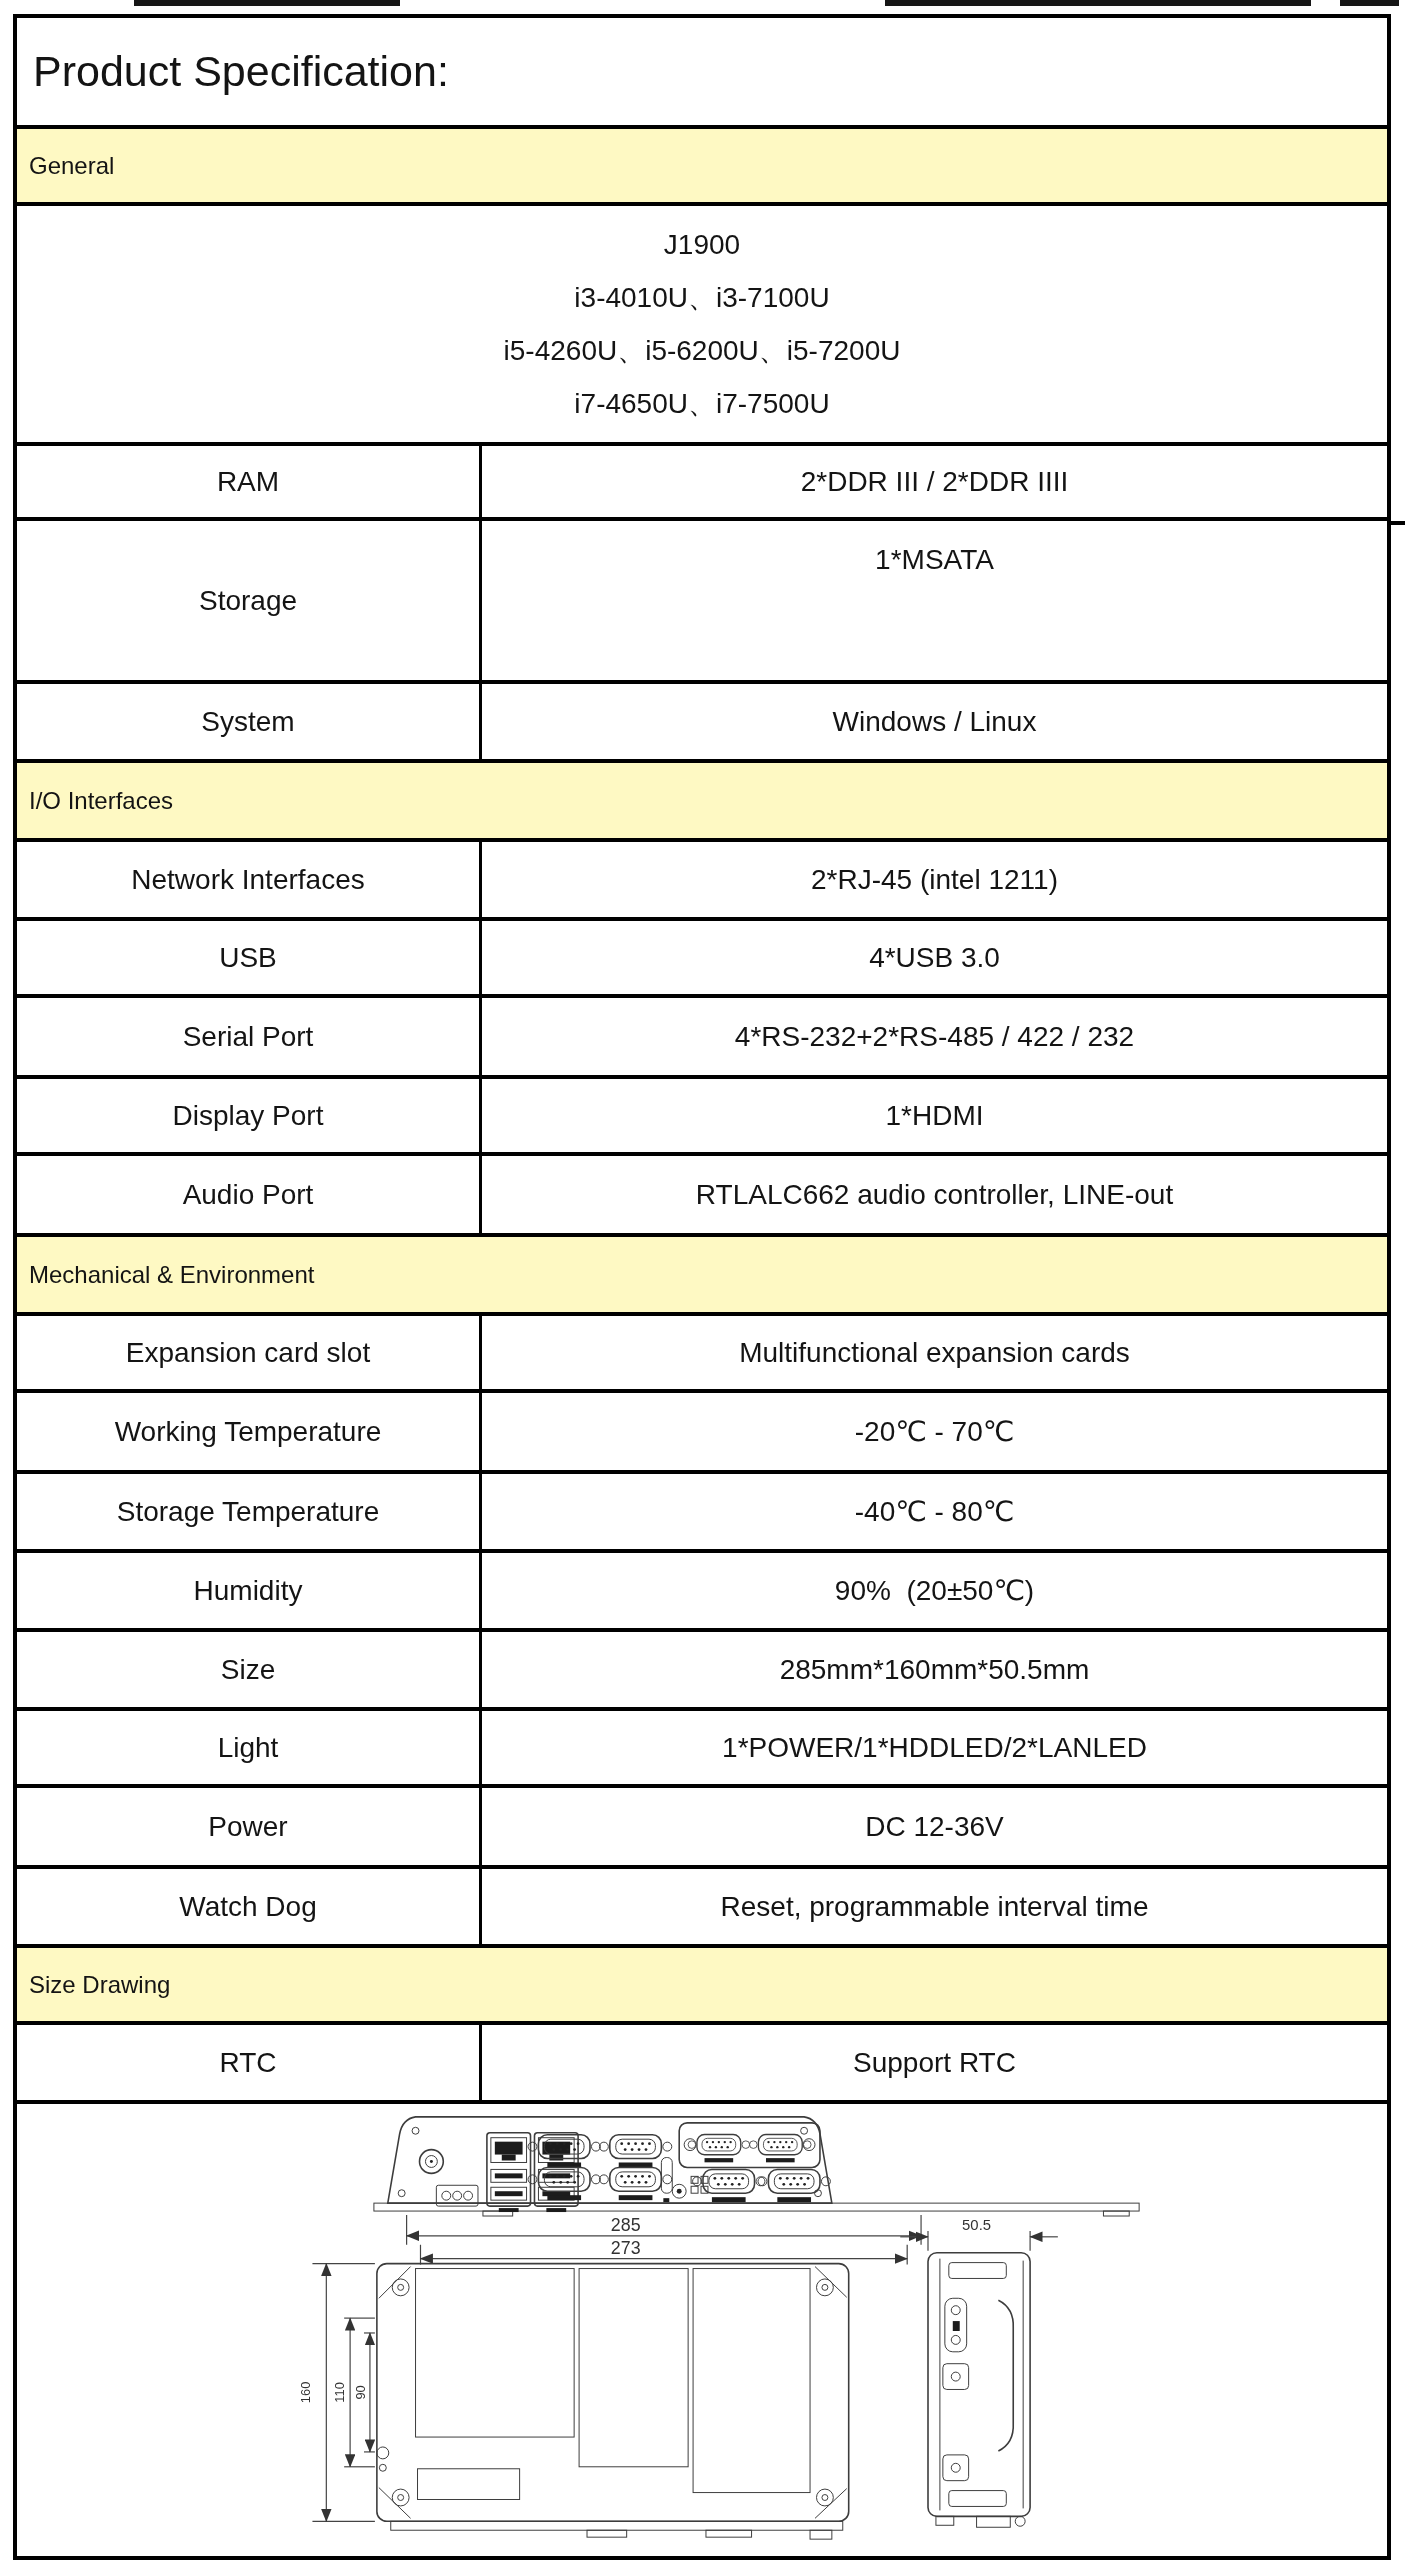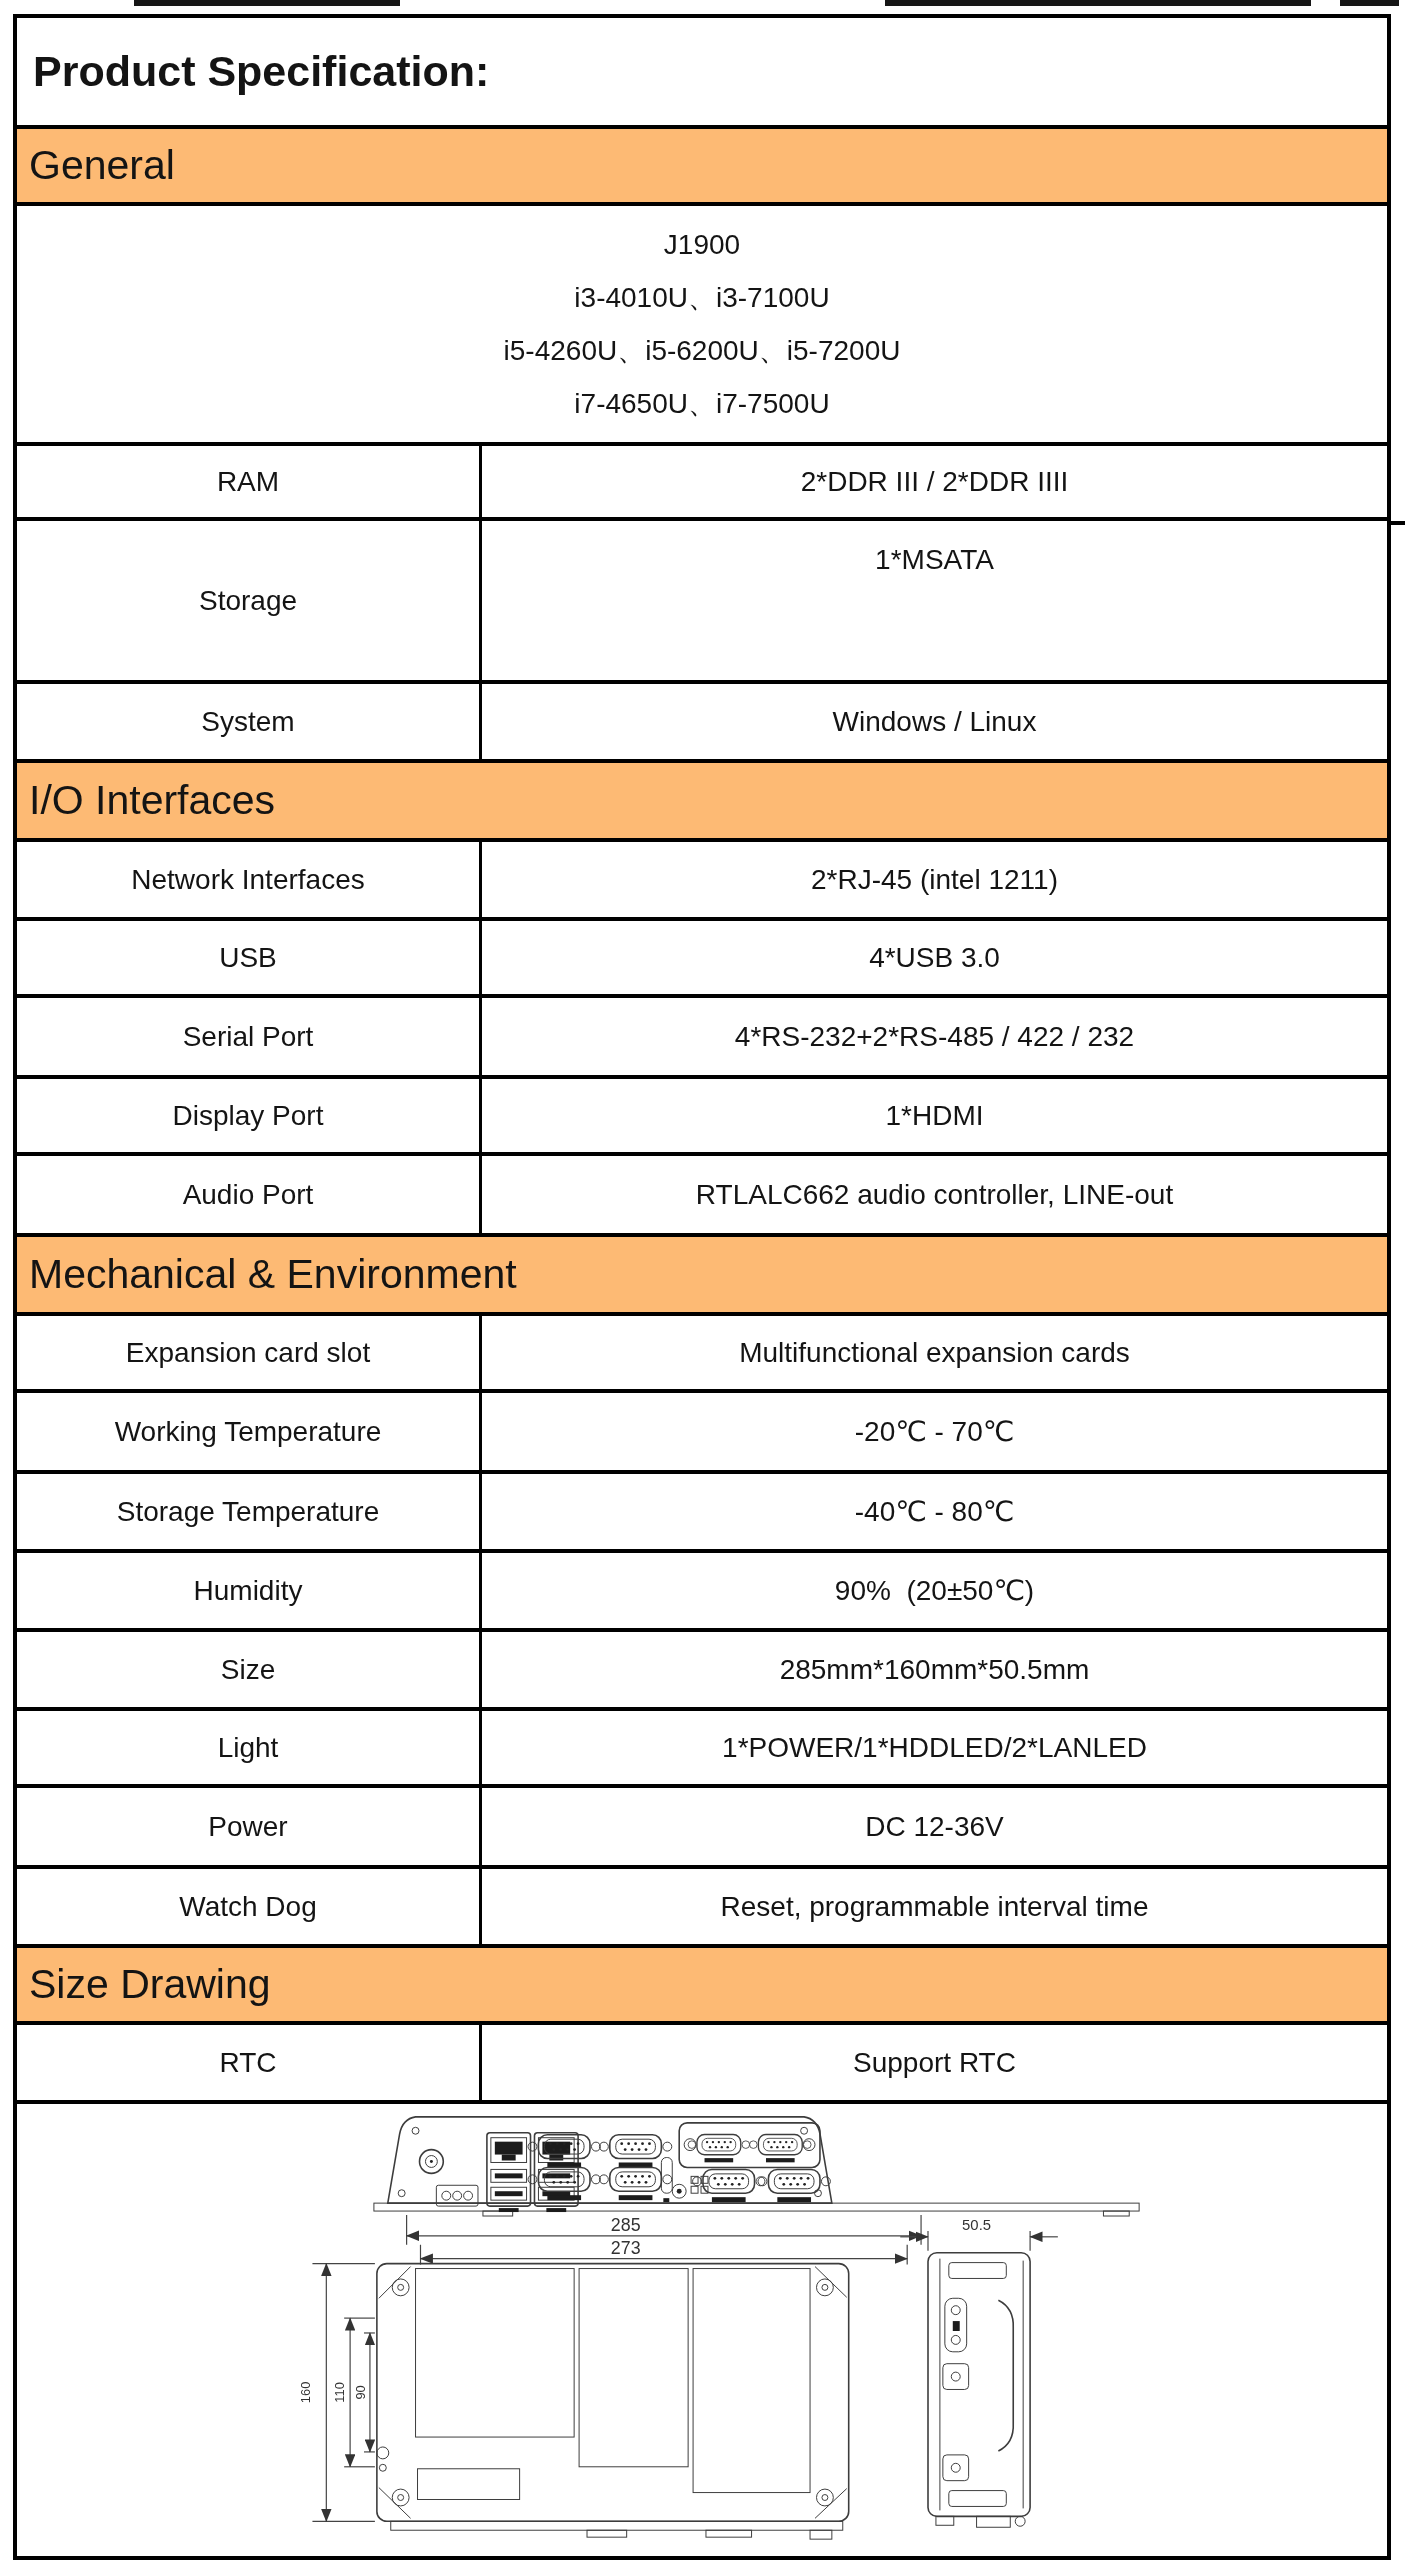--- a/index.html
+++ b/index.html
@@ -9,22 +9,22 @@
   .a1{left:134px;width:266px}
   .a2{left:885px;width:426px}
   .a3{left:1340px;width:59px}
 
   .spec-table{position:absolute;left:13px;top:14px;width:1378px;border:4px solid #000;background:#fff}
   .row{display:flex;border-top:4px solid #000;background:#fff}
   .row.no-top{border-top:none}
   .h108{height:107px}.h78{height:77px}.h242{height:240px}.h76{height:75px}
   .h164{height:163px}.h80{height:79px}.h82{height:81px}.h460{height:456px}
 
-  .title-row{align-items:center;padding-left:16px;font-size:43px;font-weight:700}
-  .sec{align-items:center;padding-left:12px;font-size:41px;background:#fdba74}
+  .title-row{align-items:center;padding-left:16px;font-size:43px;font-weight:400}
+  .sec{align-items:center;padding-left:12px;font-size:24px;background:#fef9c3}
 
   .label{width:465px;border-right:3px solid #000;display:flex;align-items:center;justify-content:center;text-align:center;font-size:28px}
   .value{flex:1;display:flex;align-items:center;justify-content:center;text-align:center;font-size:28px;white-space:pre-wrap}
   .value.col{flex-direction:column;line-height:53px}
   .stack{flex:1;display:flex;flex-direction:row}
   .stack .value{flex:none;width:100%}
   .stack .sub1{height:77px}
   .stack .sub2{height:81px;border-top:4px solid #000}
 
   .draw-cell{flex:1;position:relative;background:#fff}

